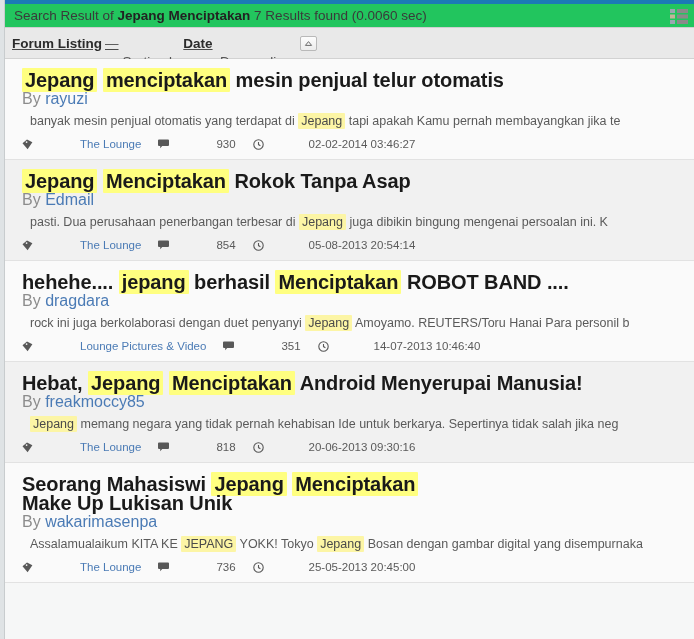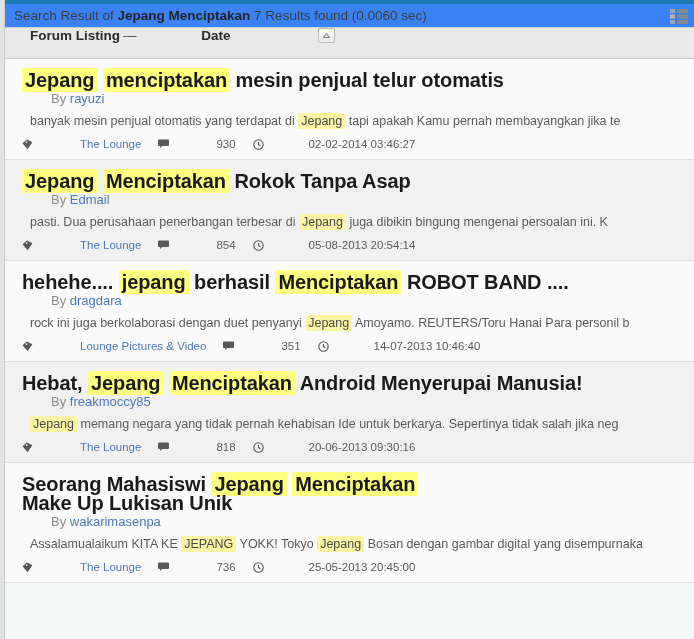--- a/index.html
+++ b/index.html
@@ -29,21 +29,21 @@
   .top-accent {
     height: 4px;
     background: #1b7ab5;
     width: 100%;
   }
 
   
   .result-header {
     position: relative;
     height: 24px;
-    background: #3b82f6;
+    background: #22c55e;
     border-bottom: 1px solid #cfcfcf;
     padding: 0 0 0 14px;
     display: flex;
     align-items: center;
     box-sizing: border-box;
   }
   .result-header-text {
     font-size: 13.5px;
     color: #3a3a3a;
     line-height: 1;
@@ -62,26 +62,27 @@
     height: 15px;
     display: block;
   }
 
   
   .listing-bar {
     height: 31px;
     background: #e9e9e9;
     border-bottom: 1px solid #d2d2d2;
     display: flex;
-    align-items: flex-start;
-    padding-left: 30px;
+    align-items: center;
+    padding-left: 12px;
     box-sizing: border-box;
     font-size: 13.5px;
     color: #4a4a4a;
     white-space: nowrap;
+    text-decoration: underline;
   }
   .listing-bar .strong { font-weight: bold; color: #2b2b2b; }
   .listing-bar .dash { margin: 0 4px 0 3px; color: #4a4a4a; }
   .listing-bar .muted { color: #555; margin-top: 36px; }
   .sort-toggle-btn {
     display: inline-flex;
     align-items: center;
     justify-content: center;
     width: 17px;
     height: 15px;
@@ -118,25 +119,24 @@
     letter-spacing: -0.1px;
   }
   .result-title mark {
     background: #ffff80;
     color: #1a1a1a;
     padding: 1px 3px;
     border-radius: 1px;
   }
 
   .result-author {
-    font-size: 13px;
+    font-size: 16px;
     color: #8c8c8c;
     line-height: 15px;
     margin-bottom: 7px;
-    margin-left: 29px;
   }
   .result-author .uname {
     color: #4b7bb5;
     cursor: pointer;
   }
 
   .result-snippet {
     font-size: 12.5px;
     color: #5a5a5a;
     line-height: 17px;

